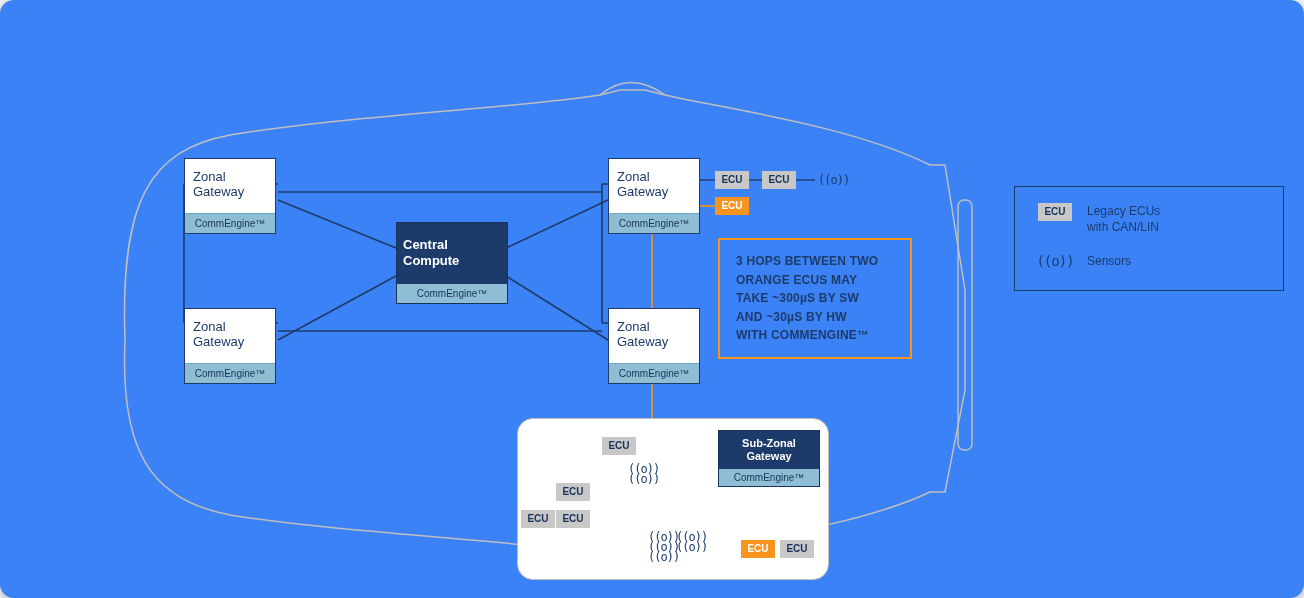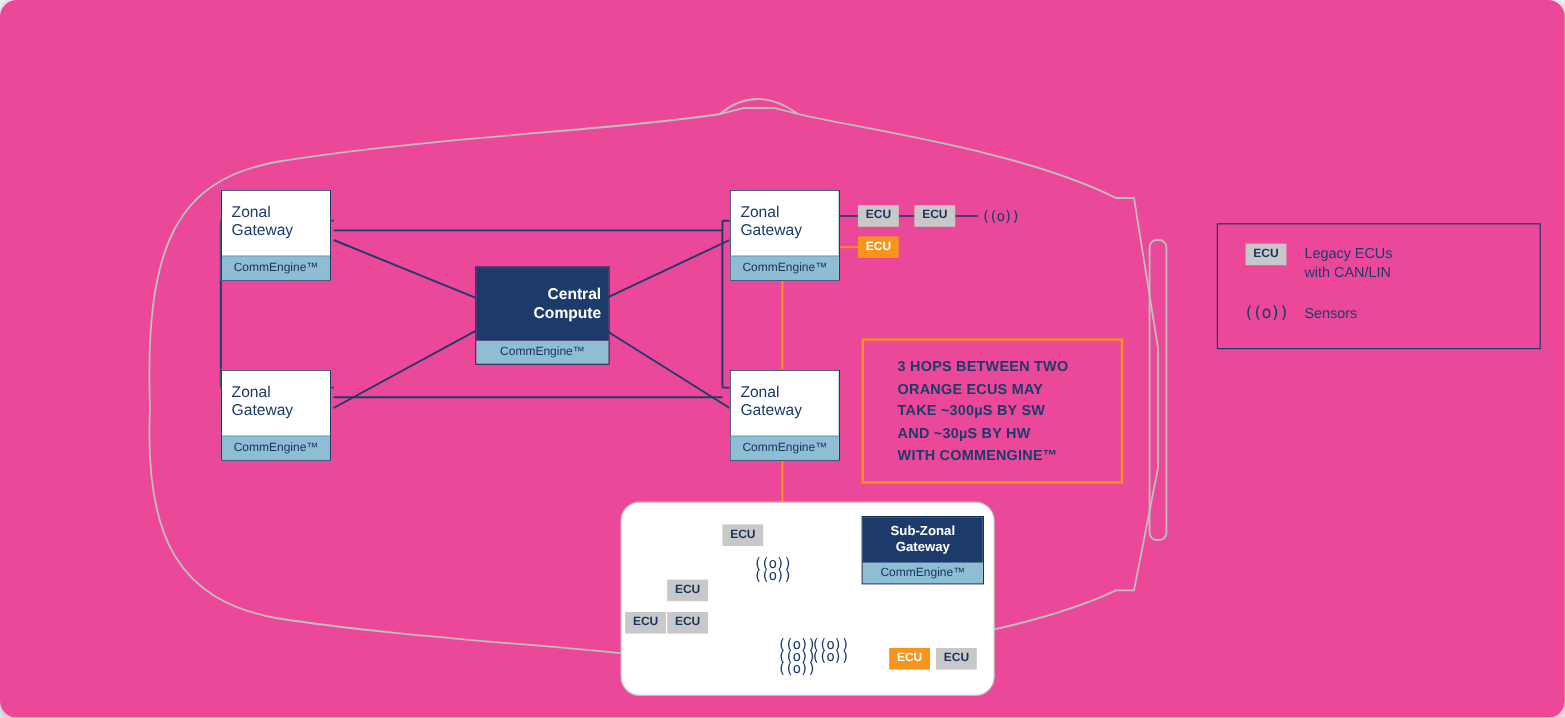--- a/index.html
+++ b/index.html
@@ -9,21 +9,21 @@
     --steel-dark:#6fa8c2;
     --orange:#f7941d;
     --grey:#c8c8c8;
     --grey-line:#bfbfbf;
     --text:#1d3b6a;
   }
   html,body{margin:0;padding:0;background:#f2f2f2;font-family:Helvetica,Arial,sans-serif;}
   .card{
     position:relative;
     width:1304px;height:598px;
-    background:#ec4899;
+    background:#3b82f6;
     border-radius:14px;
     box-shadow:0 2px 8px rgba(0,0,0,.25);
     overflow:hidden;
   }
   .tiny{font-size:9px;}
 
   
   .gateway{
     position:absolute;width:90px;
     border:1px solid var(--navy);
@@ -34,39 +34,39 @@
     background:var(--steel);color:var(--navy-dark);
     font-size:10px;text-align:center;padding:4px 0;
     border-top:1px solid var(--steel-dark);
   }
 
   .central{
     position:absolute;width:110px;
     border:1px solid var(--navy-dark);
   }
   .central .c-title{
-    background:var(--navy);color:#fff;text-align:right;
+    background:var(--navy);color:#fff;text-align:left;
     padding:14px 6px;font-size:13px;line-height:1.25;font-weight:600;
   }
   .central .c-foot{
     background:var(--steel);color:var(--navy-dark);
     font-size:10px;text-align:center;padding:4px 0;
   }
 
   .ecu{
     position:absolute;width:34px;height:18px;
     background:var(--grey);color:var(--navy-dark);
     font-size:10px;font-weight:600;text-align:center;line-height:18px;
   }
   .ecu.orange{background:var(--orange);color:#fff;}
 
   .callout{
     position:absolute;border:2px solid var(--orange);
-    padding:12px 28px;color:var(--navy);font-size:12px;font-weight:600;
-    line-height:1.55;letter-spacing:.2px;margin-top:44px;
+    padding:12px 16px;color:var(--navy);font-size:12px;font-weight:600;
+    line-height:1.55;letter-spacing:.2px;
   }
 
   .subpanel{
     position:absolute;border:1px solid var(--grey-line);
     border-radius:16px;background:#fff;
   }
 
   .subgw{
     position:absolute;width:100px;border:1px solid var(--navy-dark);
   }

